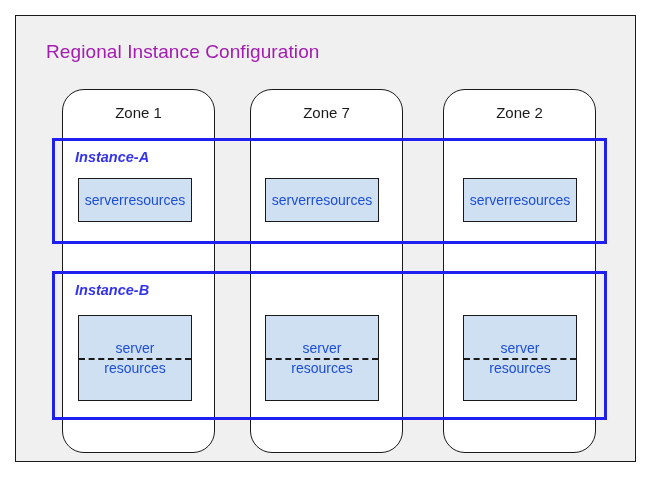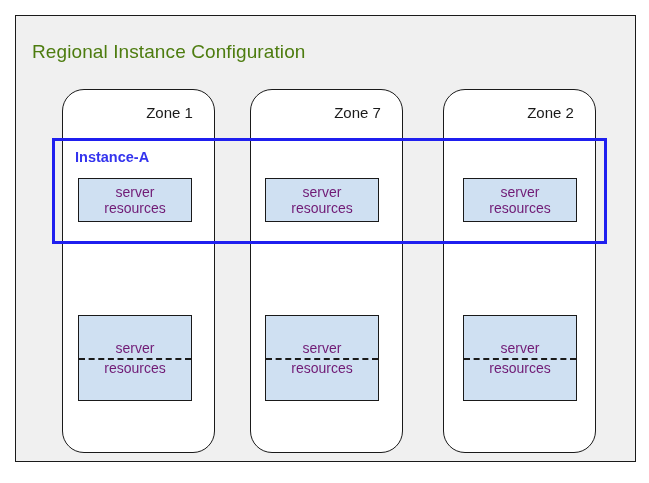--- a/index.html
+++ b/index.html
@@ -23,24 +23,24 @@
     left: 15px;
     top: 15px;
     width: 621px;
     height: 447px;
     background: #f0f0f0;
     border: 1px solid #1a1a1a;
     box-sizing: border-box;
   }
   .region-title {
     position: absolute;
-    left: 16px;
+    left: 30px;
     top: 25px;
     font-size: 19px;
-    color: #4d7c0f;
+    color: #a21caf;
     letter-spacing: 0.1px;
     white-space: nowrap;
   }
   
   .zone-card {
     position: absolute;
     top: 73px;
     width: 153px;
     height: 364px;
     background: #ffffff;
@@ -52,31 +52,31 @@
   #zone-2 { left: 234px; }
   #zone-3 { left: 427px; }
   .zone-label {
     position: absolute;
     top: 14px;
     left: 0;
     width: 100%;
     text-align: center;
     font-size: 15px;
     color: #1a1a1a;
-    padding-left: 31px;
   }
   
   .instance-band {
     position: absolute;
     left: 36px;
     width: 555px;
     border: 3px solid #1f1fef;
     box-sizing: border-box;
     background: transparent;
     pointer-events: none;
+    font-style: italic;
   }
   #instance-band-a {
     top: 122px;
     height: 106px;
   }
   #instance-band-b {
     top: 255px;
     height: 149px;
   }
   .instance-label {
@@ -88,25 +88,25 @@
     color: #3333ee;
     white-space: nowrap;
   }
   
   .server-box {
     position: absolute;
     background: #cfe0f2;
     border: 1px solid #1a1a1a;
     box-sizing: border-box;
     display: flex;
-    flex-direction: column;
+    flex-direction: row;
     align-items: center;
     justify-content: center;
     font-size: 14px;
-    color: #701a75;
+    color: #1d4ed8;
     line-height: 1.15;
   }
   .server-box .line {
     display: block;
     text-align: center;
   }
   
   .server-a {
     top: 162px;
     width: 114px;
@@ -202,15 +202,18 @@
     <div class="server-box server-b" id="server-b-3">
       <span class="line-top">server</span>
       <span class="divider"></span>
       <span class="line-bottom">resources</span>
     </div>
 
     <div class="instance-band" id="instance-band-a">
       <span class="instance-label">Instance-A</span>
     </div>
 
+    <div class="instance-band" id="instance-band-b">
+      <span class="instance-label">Instance-B</span>
+    </div>
 
   </div>
 </div>
 
 </body></html>

